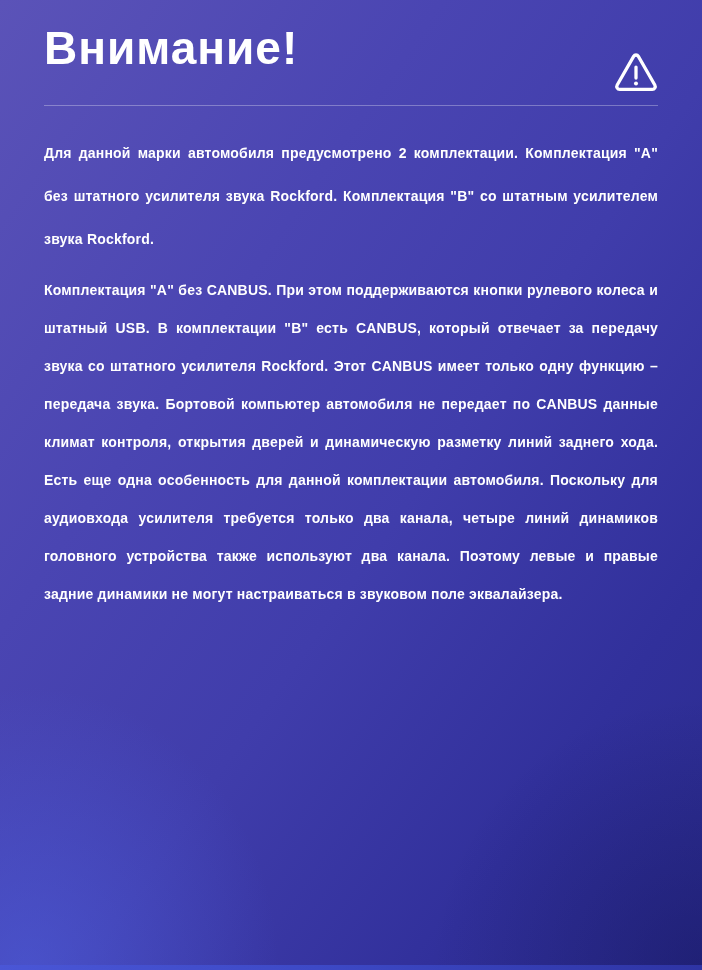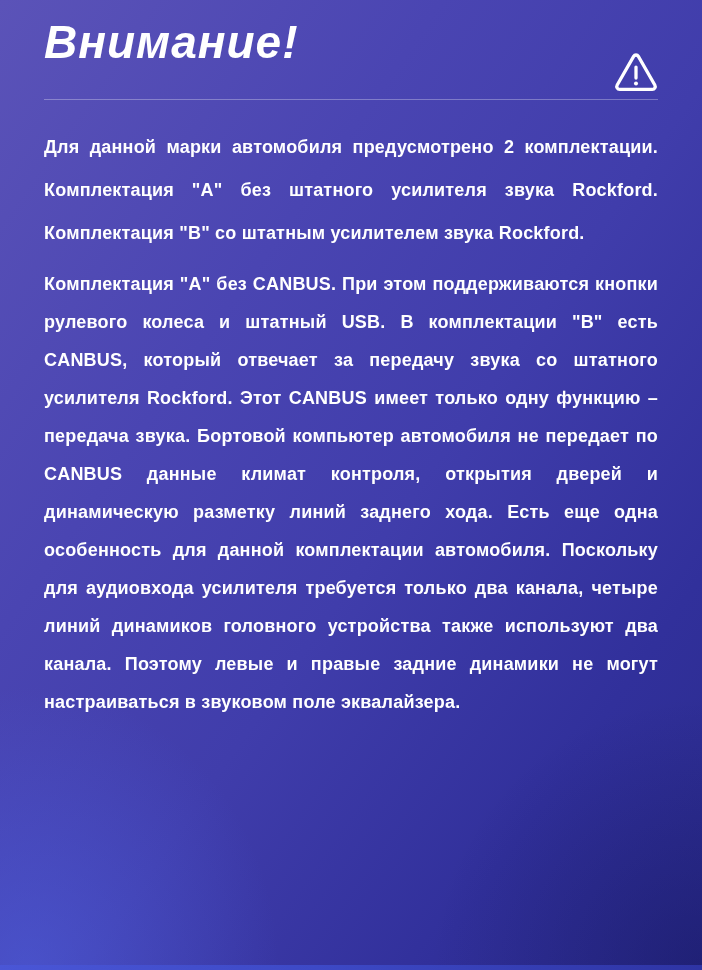--- a/index.html
+++ b/index.html
@@ -10,22 +10,21 @@
     overflow: hidden;
     font-family: "Liberation Sans", sans-serif;
     background-color: #403dab;
     background-image:
       radial-gradient(ellipse 55% 45% at 4% 100%, rgba(80, 100, 230, 0.50) 0%, rgba(80,100,230,0) 65%),
       radial-gradient(ellipse 55% 40% at 100% 100%, rgba(16, 16, 84, 0.40) 0%, rgba(16,16,84,0) 70%),
       linear-gradient(125deg, #5b53b8 0%, #4a45b2 32%, #403dab 55%, #31309b 80%, #2a2b8c 100%);
   }
   .header {
     position: relative;
-    padding: 16px 44px 0 44px;
-    font-style: italic;
+    padding: 22px 44px 0 44px;
   }
   .title {
     margin: 0;
     color: #ffffff;
     font-size: 46px;
     font-weight: bold;
     letter-spacing: 1px;
     line-height: 1.15;
   }
   .warn-icon {
@@ -38,21 +37,21 @@
   }
   .warn-icon svg { display: block; width: 100%; height: 100%; }
   .divider {
     margin: 30px 44px 0 44px;
     height: 0;
     border-top: 1px solid rgba(255, 255, 255, 0.30);
   }
   .para {
     margin: 0 44px;
     color: #ffffff;
-    font-size: 18px;
+    font-size: 14px;
     font-weight: bold;
     letter-spacing: 0.2px;
     text-align: justify;
     line-height: 43px;
   }
   .para-config { margin-top: 26px; }
   .para-warning { margin-top: 10px; }
   .para-details { margin-top: 10px; line-height: 38px; }
   .bottom-strip {
     position: absolute;

